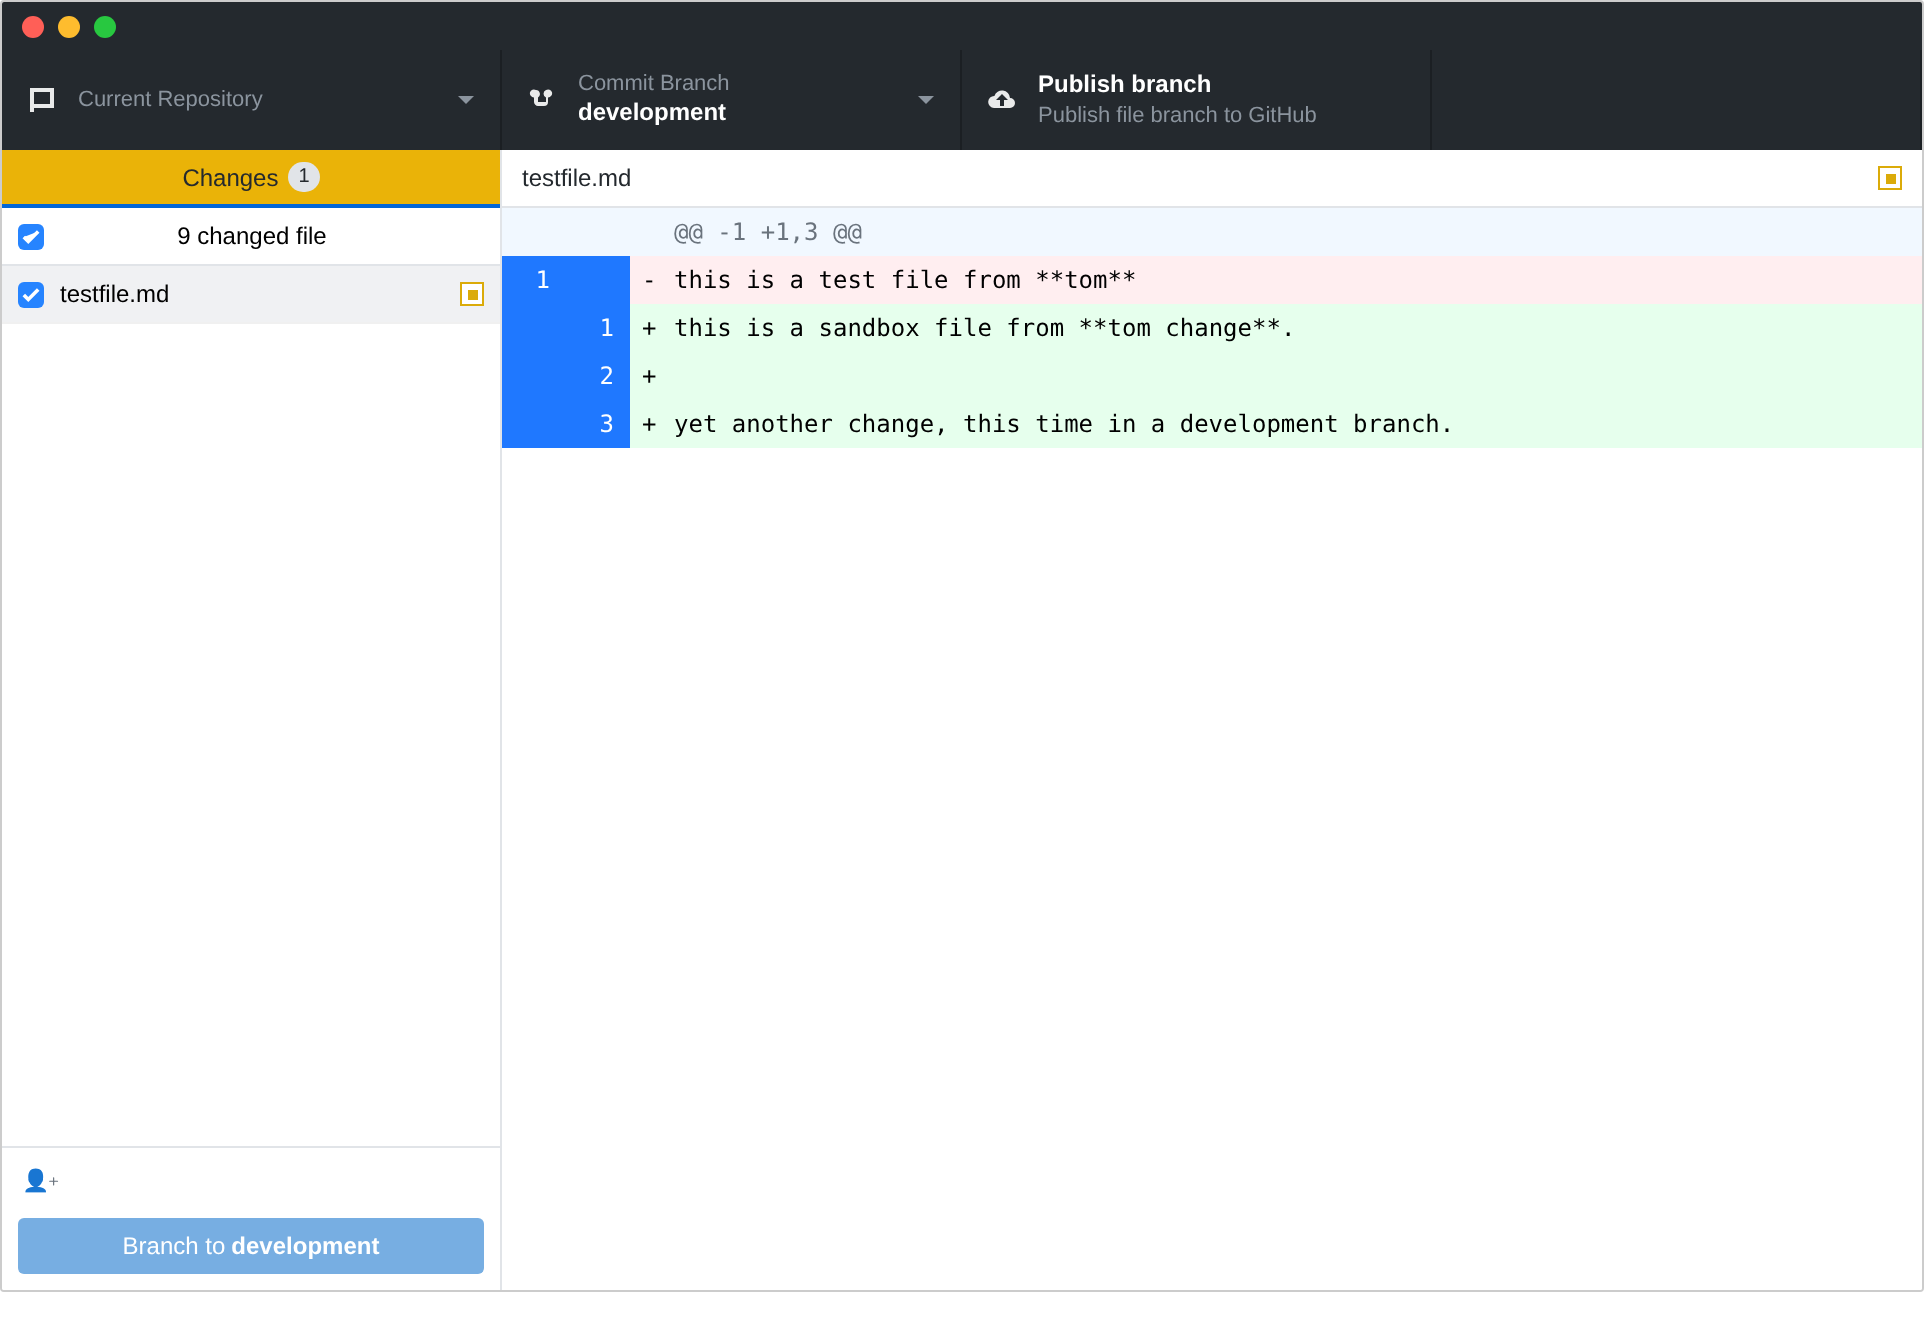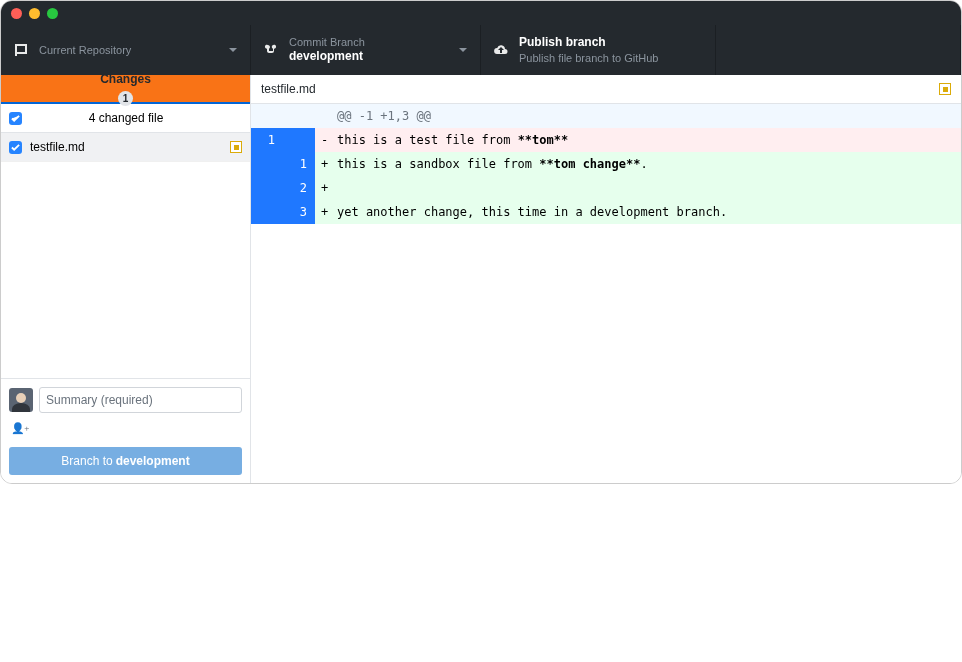--- a/index.html
+++ b/index.html
@@ -6,23 +6,23 @@
     body {
       font-family: -apple-system, BlinkMacSystemFont, "Segoe UI", Helvetica, Arial, sans-serif;
       font-size: 12px;
       background: #fff;
       width: 962px;
       height: 662px;
       overflow: hidden;
     }
     .window {
       width: 962px;
-      height: 484px;
+      height: 646px;
       border: 1px solid #ccc;
-      border-radius: 12px;
+      border-radius: 2px;
       overflow: hidden;
       display: flex;
       flex-direction: column;
       background: #fff;
     }
     .titlebar {
       height: 24px;
       background: #24292e;
       display: flex;
       align-items: center;
@@ -76,21 +76,21 @@
       flex: 1;
       display: flex;
       align-items: center;
       justify-content: center;
       gap: 5px;
       cursor: pointer;
       color: #24292e;
       border-bottom: 1px solid #e1e4e8;
       background: #fff;
     }
-    .tab.active { border-bottom: 2px solid #0366d6; font-weight: 700; color: #24292e; background:#f97316;flex-direction:column; }
+    .tab.active { border-bottom: 2px solid #0366d6; font-weight: 400; color: #24292e; background:#eab308; }
     .tab.inactive { background: #fafbfc; color: #24292e; }
     .tab + .tab { border-left: 1px solid #e1e4e8;}
     .tab-badge {
       background: #e1e4e8;
       color: #24292e;
       font-size: 10px;
       padding: 1px 5px;
       border-radius: 8px;
       line-height: 1.3;
     }
@@ -161,21 +161,21 @@
     .gut { width: 60px; text-align: right; padding: 2px 8px 2px 4px; user-select: none; vertical-align: top; line-height: 20px;}
     .gut.sel-old { background: #1f78ff; color: #fff;}
     .gut.sel-new { background: #1f78ff; color: #fff;}
     .gut.hunk-old, .gut.hunk-new { background: #f1f8ff; }
     .content { padding: 2px 8px; white-space: pre; line-height: 20px;}
     .sign { width: 14px; padding: 2px 0 2px 6px; font-family: inherit; line-height: 20px;}
     tr.hunk .content, tr.hunk .sign { background: #f1f8ff; color: #6a737d; }
     tr.del .content, tr.del .sign { background: #ffeef0; }
     tr.add .content, tr.add .sign { background: #e6ffed; }
     tr.del .sign, tr.add .sign, tr.hunk .sign { color: inherit; }
-    .content b { font-weight: 700; }
+    .content b { font-weight: 400; }
     tr.hunk td.gut { color: transparent; }
     .toolbar-spacer { flex:1; border-right: 1px solid #1b1f23;}
   </style>
 </head>
 <body>
 
 <div class="window">
   <div class="titlebar">
     <div class="tl-dot dot-red"></div>
     <div class="tl-dot dot-yellow"></div>
@@ -229,40 +229,36 @@
         </div>
       </div>
 
       <div class="changes-header">
         <div class="checkbox">
           <svg viewBox="0 0 10 10">
               <path d="M1 5l2.5 2.5L9 2"></path>
               <path d="M1 5l2.5 2.5L9 2" fill="none" stroke="#fff" stroke-width="2"></path>
             </svg>
         </div>
-        <div class="label">4 changed file</div>
+        <div class="label">9 changed file</div>
       </div>
 
       <div class="file-list">
         <div class="file-row">
           <div class="checkbox">
             <svg viewBox="0 0 10 10">
                 <path d="M1 5l2.5 2.5L9 2" fill="none" stroke="#fff" stroke-width="2"></path>
               </svg>
           </div>
           <div class="name">testfile.md</div>
           <div class="status-dot"></div>
         </div>
       </div>
 
       <div class="commit-form">
-        <div class="summary-row">
-          <div class="avatar"></div>
-          <input class="summary-input" placeholder="Summary (required)" style="">
-        </div>
         <div class="coauthor-row">
           <span style="font-size:11px; letter-spacing:-3px;">👤﹢</span>
         </div>
         <button class="commit-btn">
           <span>Branch to </span>
           <b>development</b>
         </button>
       </div>
     </div>
 

